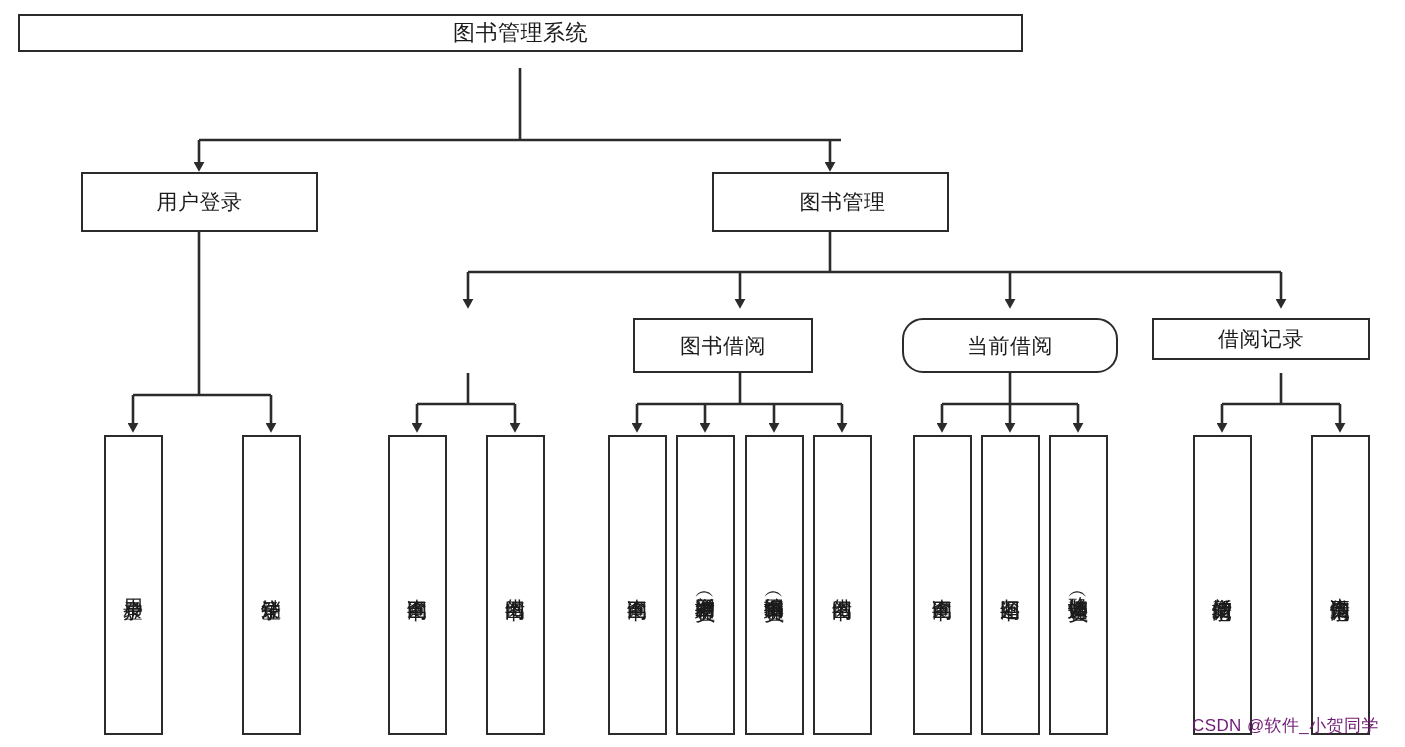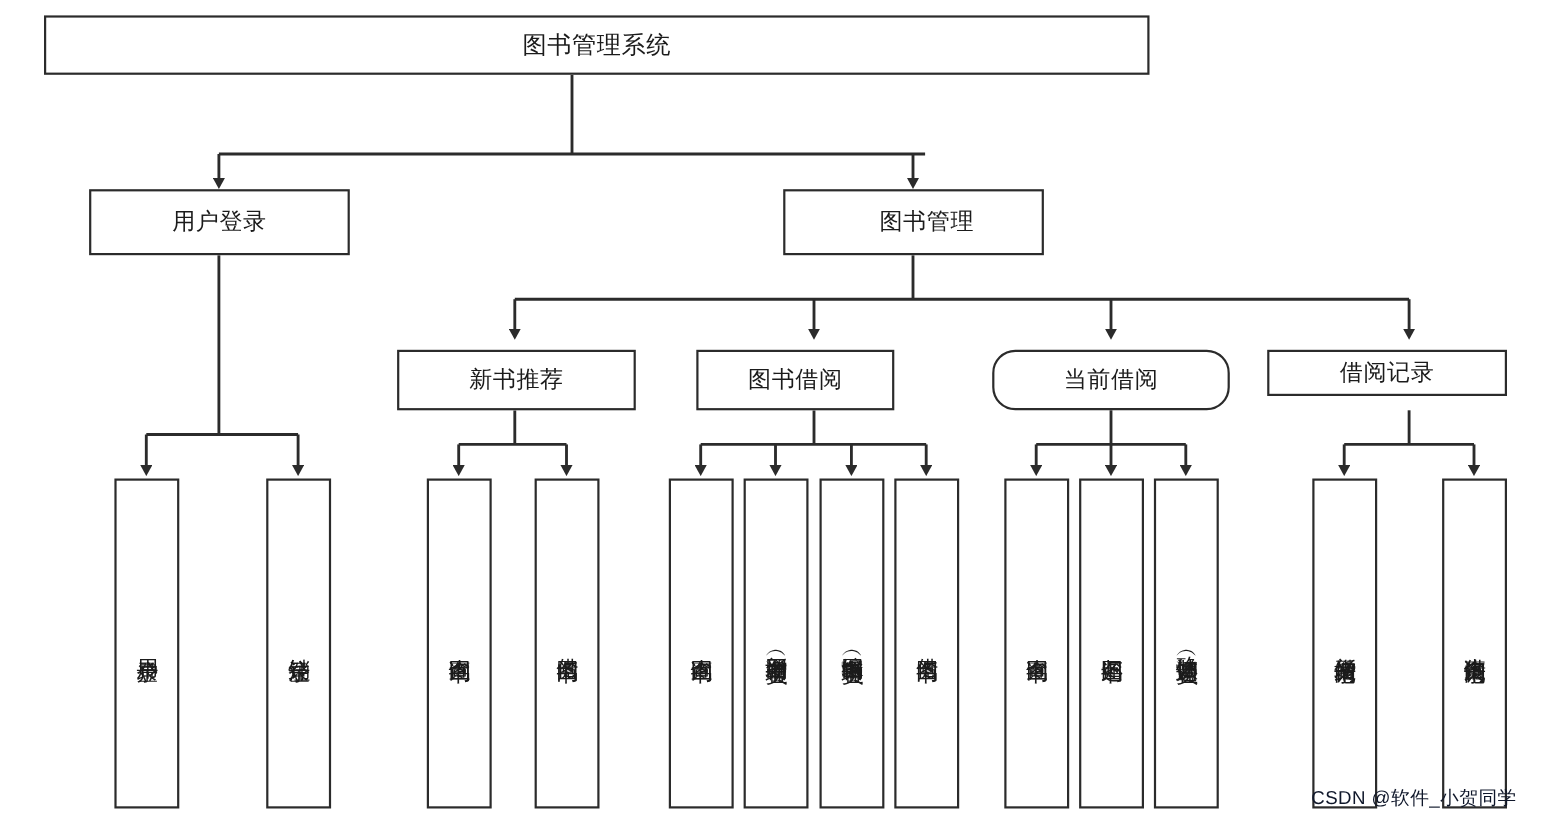--- a/index.html
+++ b/index.html
@@ -53,21 +53,21 @@
     font-size: 20px;
     line-height: 1.30;
     letter-spacing: 1px;
     white-space: nowrap;
     max-height: 100%;
   }
   .node.root .node-label { font-size: 22px; }
   .watermark {
     position: absolute;
     font-size: 17px;
-    color: #0f172a;
+    color: #701a75;
     white-space: nowrap;
     z-index: 5;
     letter-spacing: 0.4px;
   }
 </style>
 </head>
 <body>
 
 <div id="canvas">
 
@@ -114,34 +114,31 @@
       <path d="M1010,404 L1010,424" marker-end="url(#arrow)"></path>
       <path d="M1078,404 L1078,424" marker-end="url(#arrow)"></path>
 
       <path d="M1281,373 L1281,404"></path>
       <path d="M1222,404 L1340,404"></path>
       <path d="M1222,404 L1222,424" marker-end="url(#arrow)"></path>
       <path d="M1340,404 L1340,424" marker-end="url(#arrow)"></path>
     </g>
   </svg>
 
-  <div class="node root" style="left:18px; top:14px; width:1005px; height:54px;margin-left:22px;">
+  <div class="node root" style="left:18px; top:14px; width:1005px; height:38px;">
     <span class="node-label">图书管理系统</span>
   </div>
 
   <div class="node" style="left:81px; top:172px; width:237px; height:60px;">
     <span class="node-label">用户登录</span>
   </div>
   <div class="node" style="left:712px; top:172px; width:237px; height:60px;padding-left:24px;">
     <span class="node-label">图书管理</span>
   </div>
 
-  <div class="node" style="left:361px; top:318px; width:217px; height:55px;">
-    <span class="node-label">新书推荐</span>
-  </div>
   <div class="node" style="left:633px; top:318px; width:180px; height:55px;">
     <span class="node-label">图书借阅</span>
   </div>
   <div class="node" style="left:902px; top:318px; width:216px; height:55px;border-radius:21px;">
     <span class="node-label">当前借阅</span>
   </div>
   <div class="node" style="left:1152px; top:318px; width:218px; height:42px;">
     <span class="node-label">借阅记录</span>
   </div>
 

